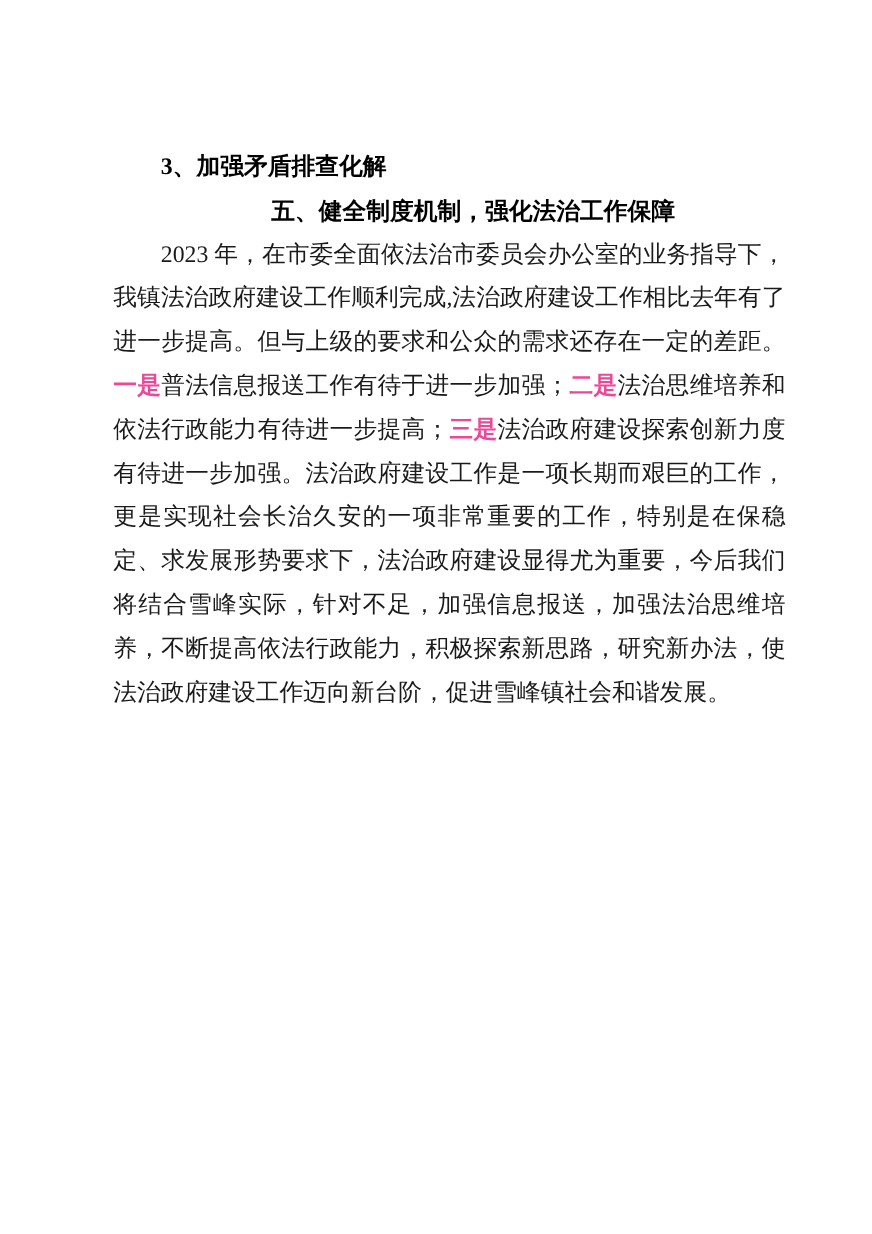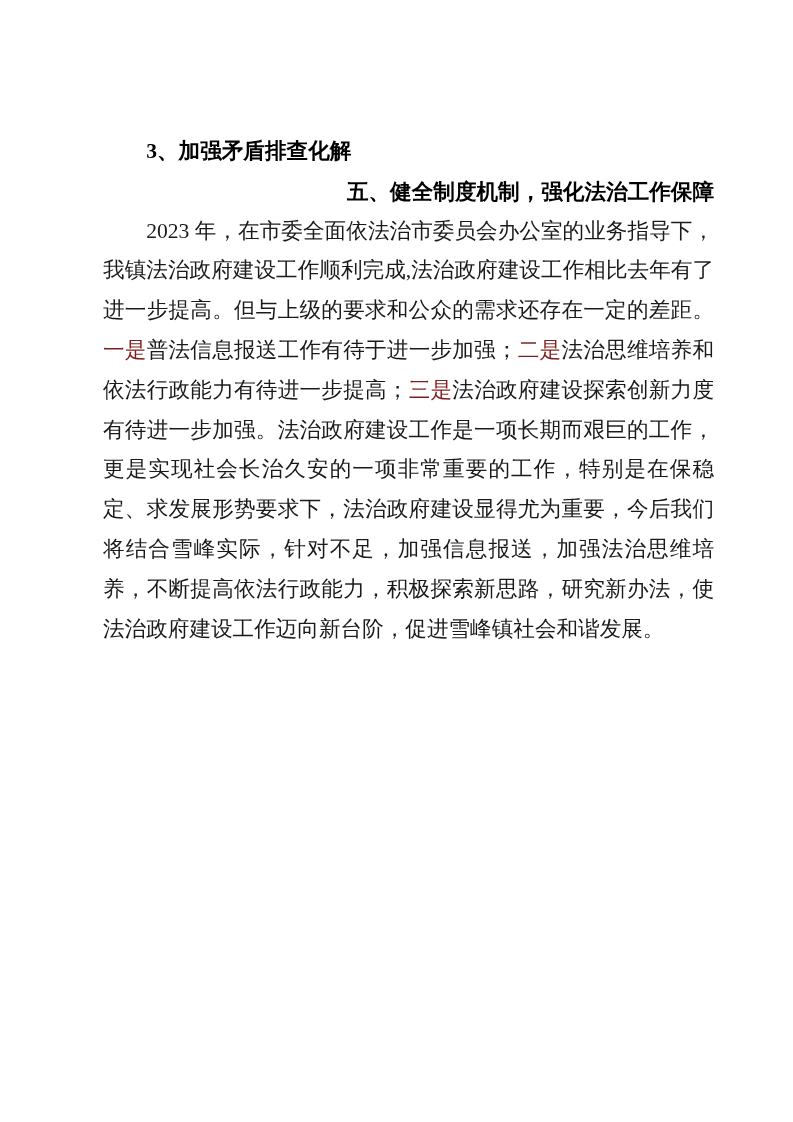--- a/index.html
+++ b/index.html
@@ -34,25 +34,25 @@
   }
   .heading-numbered {
     font-weight: bold;
     color: #000000;
     text-align: left;
   }
   .heading-section {
     font-weight: bold;
     color: #000000;
     font-family: "Liberation Sans", "DejaVu Sans", sans-serif;
-    text-align: right;
+    text-align: center;
   }
   .bold-run {
-    font-weight: normal;
-    color: #7f1d1d;
+    font-weight: bold;
+    color: #ec4899;
     margin-top: 36px;
   }
 </style>
 </head>
 <body>
 
 <div class="page">
   <div class="content">
       <div class="para heading-numbered">3、加强矛盾排查化解</div>
       <div class="para heading-section">五、健全制度机制，强化法治工作保障</div>

